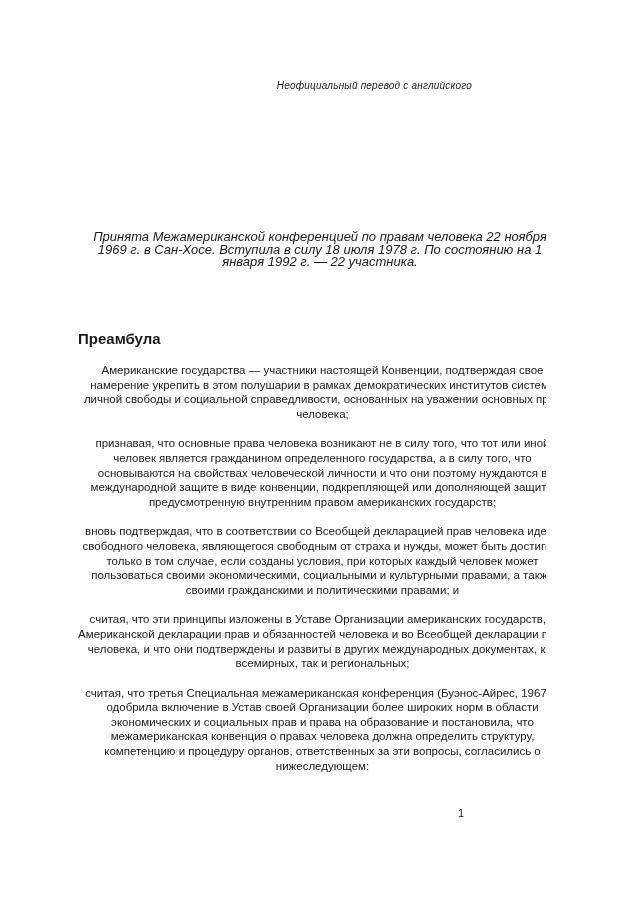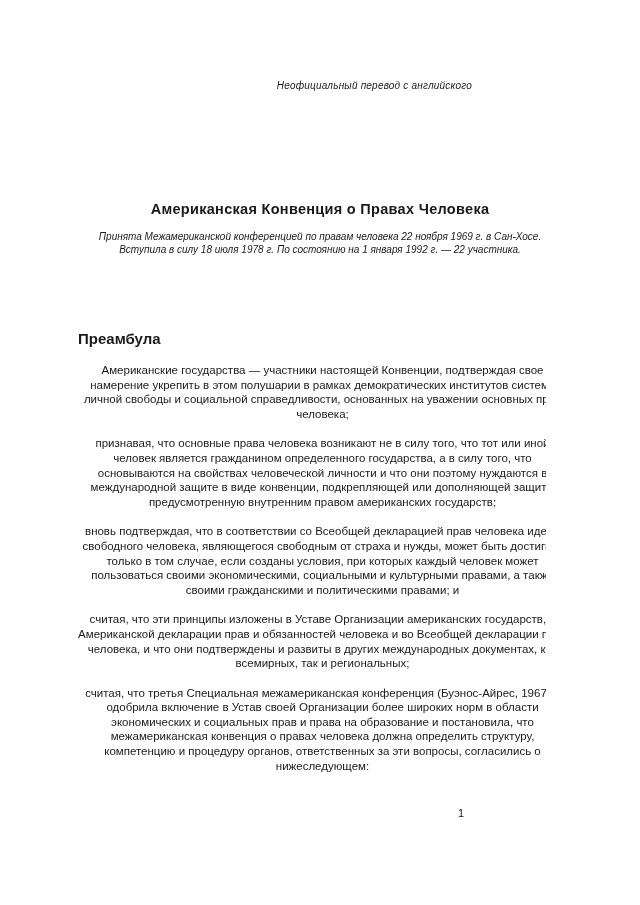--- a/index.html
+++ b/index.html
@@ -41,21 +41,21 @@
     letter-spacing: 0.3px;
   }
   .doc-subtitle {
     position: absolute;
     top: 231px;
     left: 82px;
     width: 476px;
     margin: 0;
     text-align: center;
     font-style: italic;
-    font-size: 10px;
+    font-size: 13px;
     line-height: 12.6px;
   }
   .section-heading {
     position: absolute;
     top: 330px;
     left: 78px;
     margin: 0;
     font-size: 15px;
     font-weight: bold;
   }
@@ -78,21 +78,20 @@
     font-size: 11px;
   }
 </style>
 </head>
 <body>
 
 <div class="page">
 
   <div class="header-note">Неофициальный перевод с английского</div>
 
-  <h1 class="doc-title">Американская Конвенция о Правах Человека</h1>
 
   <p class="doc-subtitle">Принята Межамериканской конференцией по правам человека 22 ноября 1969 г. в Сан-Хосе. Вступила в силу 18 июля 1978 г. По состоянию на 1 января 1992 г. — 22 участника.</p>
 
   <h2 class="section-heading">Преамбула</h2>
 
   <div class="body-text">
     <p>Американские государства — участники настоящей Конвенции, подтверждая свое намерение укрепить в этом полушарии в рамках демократических институтов систему личной свободы и социальной справедливости, основанных на уважении основных прав человека;</p>
     <p>признавая, что основные права человека возникают не в силу того, что тот или иной человек является гражданином определенного государства, а в силу того, что основываются на свойствах человеческой личности и что они поэтому нуждаются в международной защите в виде конвенции, подкрепляющей или дополняющей защиту, предусмотренную внутренним правом американских государств;</p>
     <p>вновь подтверждая, что в соответствии со Всеобщей декларацией прав человека идеал свободного человека, являющегося свободным от страха и нужды, может быть достигнут только в том случае, если созданы условия, при которых каждый человек может пользоваться своими экономическими, социальными и культурными правами, а также своими гражданскими и политическими правами; и</p>
     <p>считая, что эти принципы изложены в Уставе Организации американских государств, в Американской декларации прав и обязанностей человека и во Всеобщей декларации прав человека, и что они подтверждены и развиты в других международных документах, как всемирных, так и региональных;</p>

